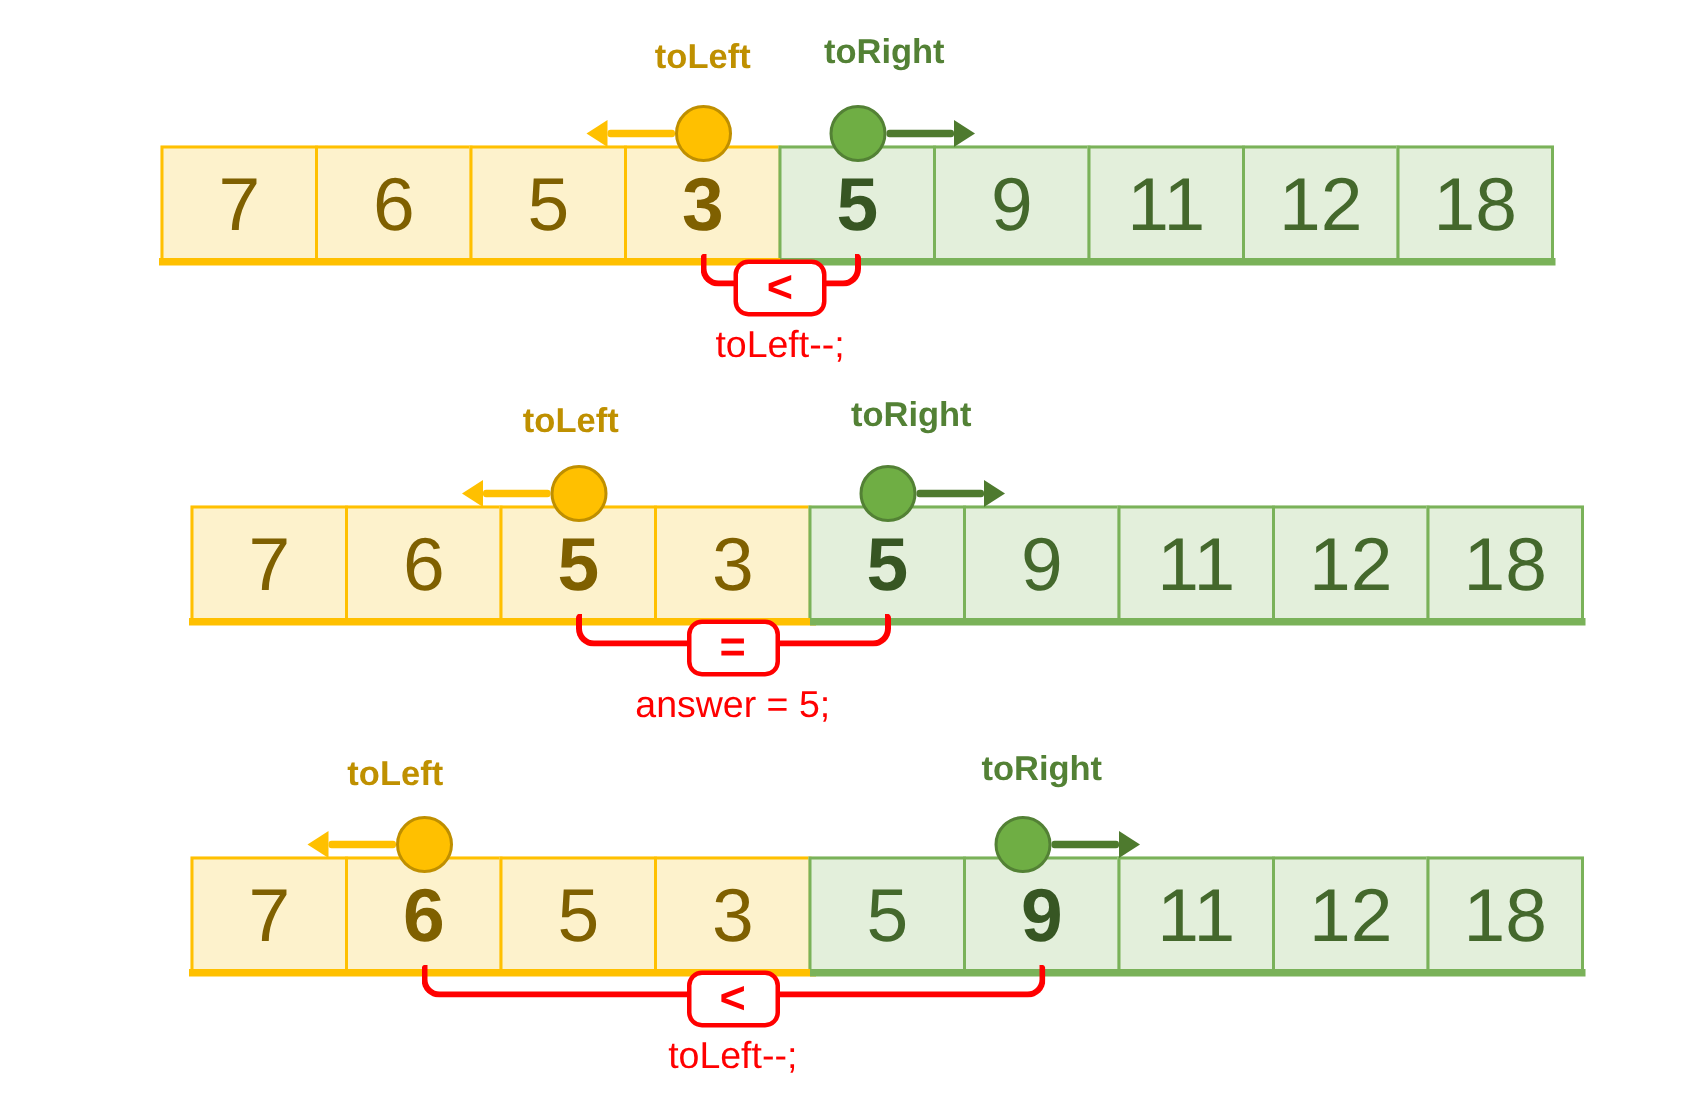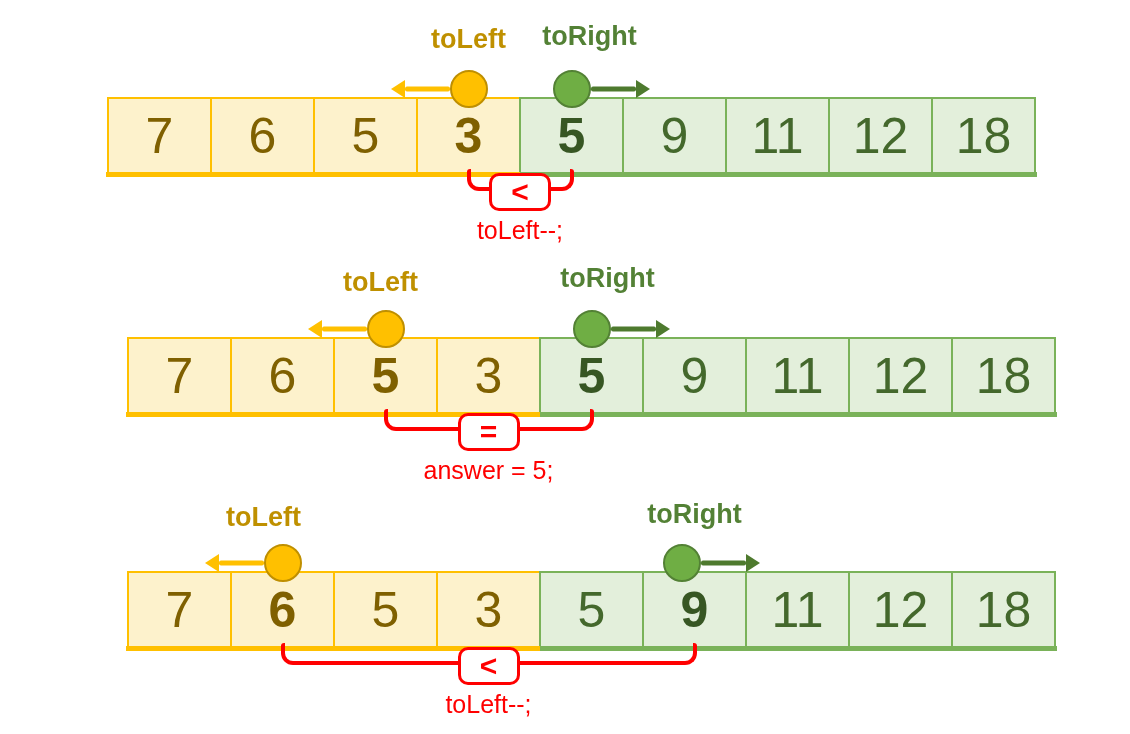--- a/index.html
+++ b/index.html
@@ -22,21 +22,21 @@
     font-size:50px; font-weight:400; line-height:1;
   }
   .cell.yellow{background:var(--yellow-fill); border:2px solid var(--yellow-border); color:var(--yellow-number);}
   .cell.green{background:var(--green-fill); border:2px solid var(--green-border); color:var(--green-number);}
   .cell.bold{font-weight:700;}
   .cell.green.bold{color:var(--green-number-bold);}
   .strip{height:5px;}
   .strip.yellow{background:var(--yellow-border);}
   .strip.green{background:var(--green-border);}
   .ptr-label{
-    font-size:27px; font-weight:700; white-space:nowrap;
+    font-size:23px; font-weight:700; white-space:nowrap;
     transform:translateX(-50%); line-height:1.1;
   }
   .ptr-label.yellow{color:var(--yellow-label);}
   .ptr-label.green{color:var(--green-label);}
   .circle{
     box-sizing:border-box; width:38px; height:38px; border-radius:50%;
     transform:translate(-50%,-50%);
   }
   .circle.yellow{background:var(--yellow-accent); border:2px solid var(--yellow-circle-outline);}
   .circle.green{background:var(--green-accent); border:2px solid var(--green-circle-outline);}

